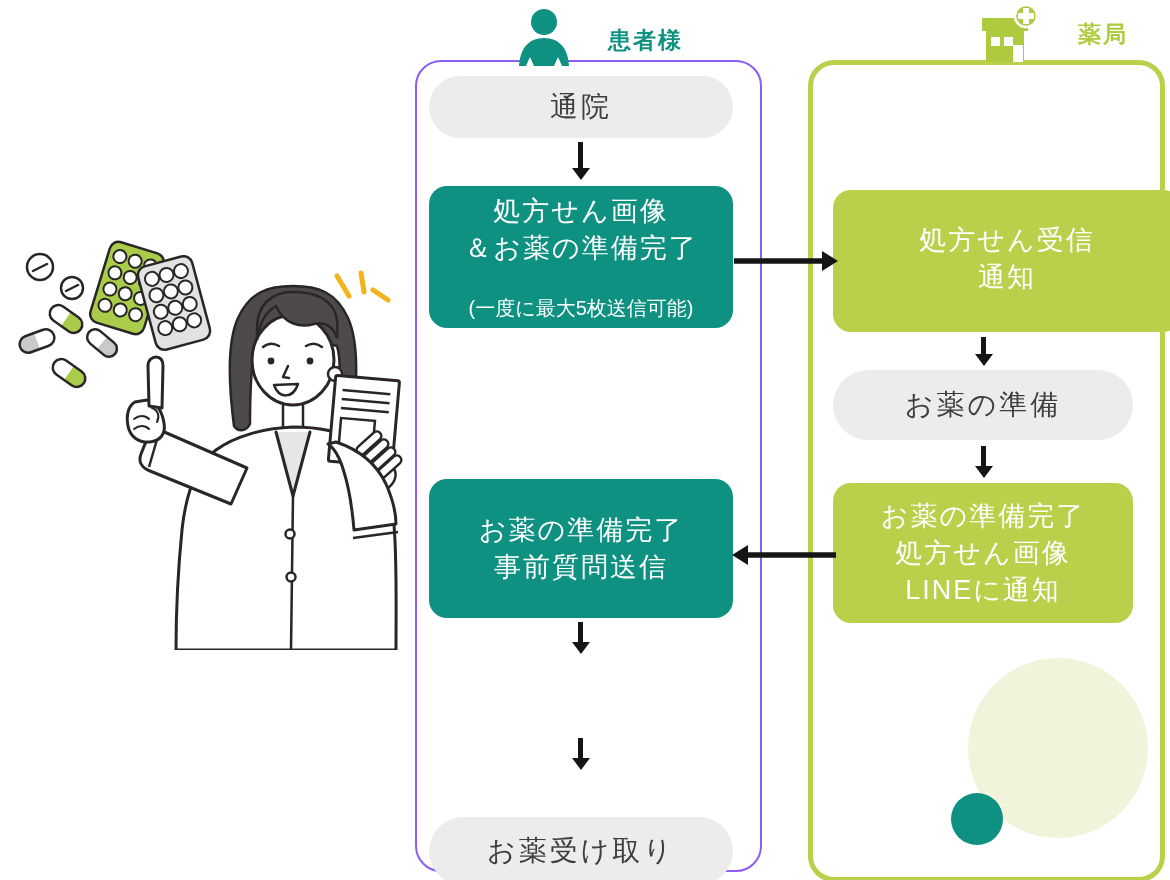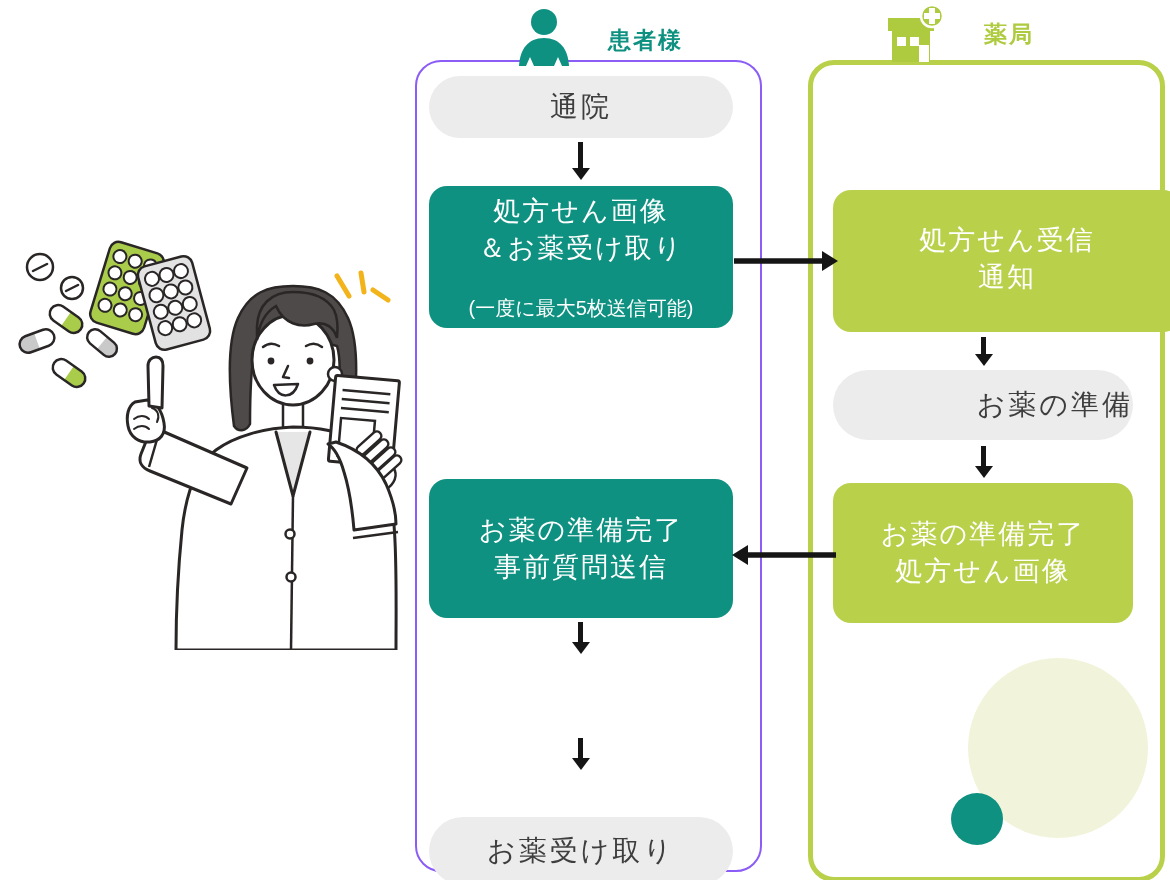--- a/index.html
+++ b/index.html
@@ -171,41 +171,41 @@
 
   <div class="lane-header" style="left:514px;top:8px;">
     <svg width="60" height="58" viewBox="0 0 60 58">
       <circle cx="30" cy="14" r="13" fill="#0E9180"></circle>
       <path d="M30,30 C14,30 6,41 5,58 L55,58 C54,41 46,30 30,30 Z" fill="#0E9180"></path>
       <path d="M12,58 L16,49 L20,58 Z M40,58 L44,49 L48,58 Z" fill="#fff"></path>
     </svg>
     <div class="hdr-label teal" style="margin:0 0 10px 10px;">患者様</div>
   </div>
 
-  <div class="lane-header" style="left:884px;top:4px;justify-content:flex-end;">
+  <div class="lane-header" style="left:978px;top:4px;justify-content:flex-end;">
     <svg width="64" height="58" viewBox="0 0 64 58">
       <rect x="4" y="14" width="46" height="13" fill="#AECB3F"></rect>
       <rect x="8" y="27" width="38" height="31" fill="#AECB3F"></rect>
       <rect x="13" y="33" width="9" height="9" fill="#fff"></rect>
       <rect x="26" y="33" width="9" height="9" fill="#fff"></rect>
       <rect x="35" y="41" width="10" height="17" fill="#fff"></rect>
       <circle cx="48" cy="12" r="11" fill="#AECB3F" stroke="#fff" stroke-width="2.5"></circle>
       <path d="M45,4 h6 v5 h5 v6 h-5 v5 h-6 v-5 h-5 v-6 h5 Z" fill="#fff"></path>
     </svg>
     <div class="hdr-label green" style="margin:0 0 12px 12px;">薬局</div>
   </div>
 
   <div class="lane lane-patient">
     <div class="pill" style="left:12px;top:14px;width:304px;height:62px;">
       <span>通院</span>
     </div>
     <div class="varrow" style="left:161px;top:80px;height:26px;"></div>
     <div class="box teal" style="left:12px;top:124px;width:304px;height:142px;">
       <span>処方せん画像</span>
-      <span>＆お薬受け取り</span>
+      <span>＆お薬の準備完了</span>
       <span class="sub">(一度に最大5枚送信可能)</span>
     </div>
     <div class="box teal" style="left:12px;top:417px;width:304px;height:139px;">
       <span>お薬の準備完了</span>
       <span>事前質問送信</span>
     </div>
     <div class="varrow" style="left:161px;top:560px;height:20px;"></div>
     <div class="varrow" style="left:161px;top:676px;height:20px;"></div>
     <div class="pill" style="left:12px;top:718px;width:304px;height:68px;margin-top:37px;">
       <span>お薬受け取り</span>
@@ -213,27 +213,28 @@
   </div>
 
   <div class="lane lane-pharmacy">
     <div class="circle-big"></div>
     <div class="circle-small"></div>
     <div class="box green" style="left:20px;top:125px;width:348px;height:142px;font-family:Liberation Mono, monospace;">
       <span>処方せん受信</span>
       <span>通知</span>
     </div>
     <div class="varrow" style="left:168px;top:272px;height:17px;"></div>
-    <div class="pill" style="left:20px;top:305px;width:300px;height:70px;justify-content:flex-end;">
+    <div class="pill" style="left:20px;top:305px;width:300px;height:70px;">
       <span>お薬の準備</span>
     </div>
     <div class="varrow" style="left:168px;top:381px;height:20px;"></div>
     <div class="box green" style="left:20px;top:418px;width:300px;height:140px;">
       <span>お薬の準備完了</span>
       <span>処方せん画像</span>
+      <span>LINEに通知</span>
     </div>
   </div>
 
   <svg class="harrow" style="left:734px;top:249px;" width="104" height="24" viewBox="0 0 104 24">
     <line x1="0" y1="12" x2="88" y2="12" stroke="#151515" stroke-width="5.5"></line>
     <polygon points="88,2 104,12 88,22" fill="#151515"></polygon>
   </svg>
   <svg class="harrow" style="left:732px;top:543px;" width="104" height="24" viewBox="0 0 104 24">
     <line x1="104" y1="12" x2="16" y2="12" stroke="#151515" stroke-width="5.5"></line>
     <polygon points="16,2 0,12 16,22" fill="#151515"></polygon>

